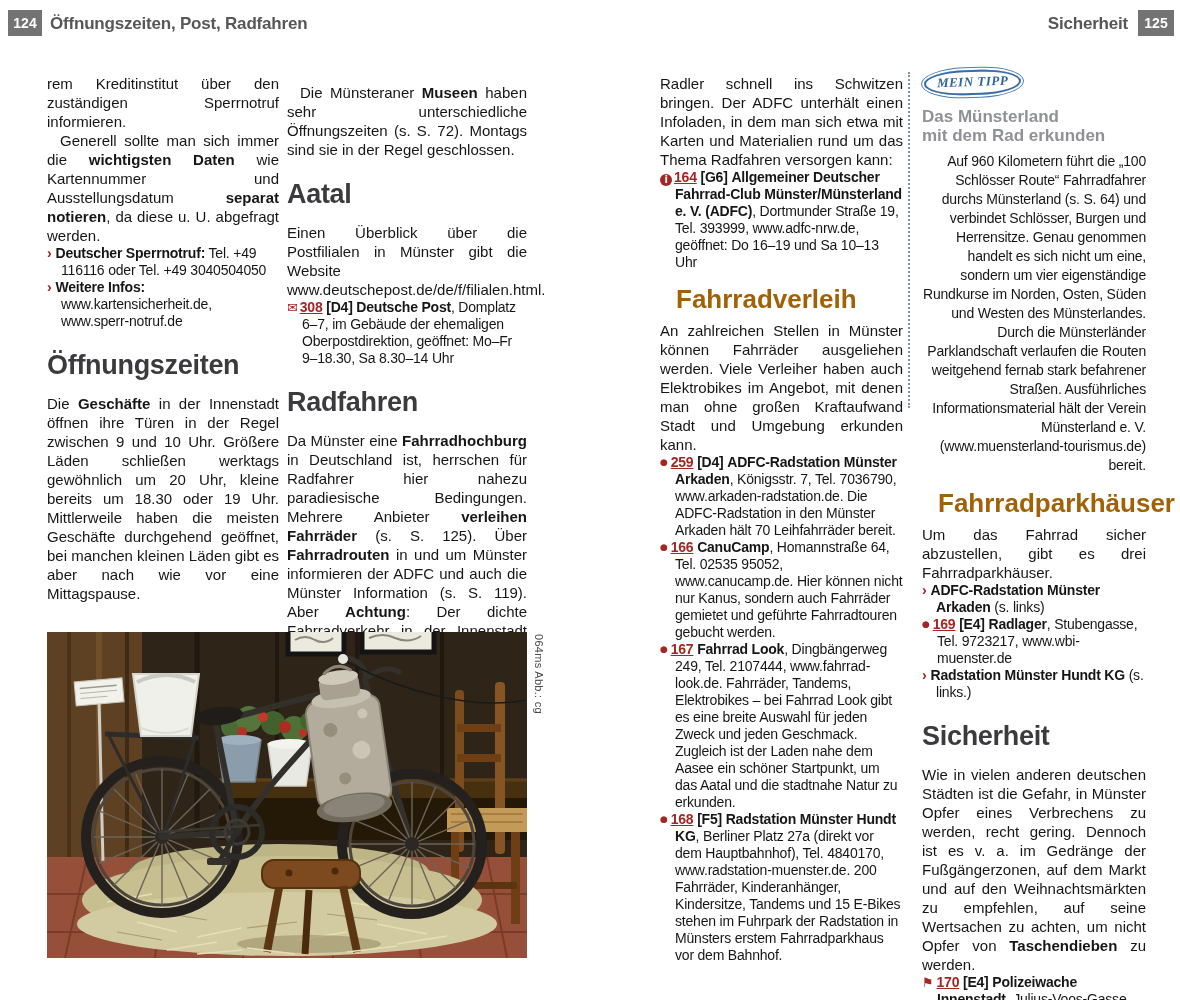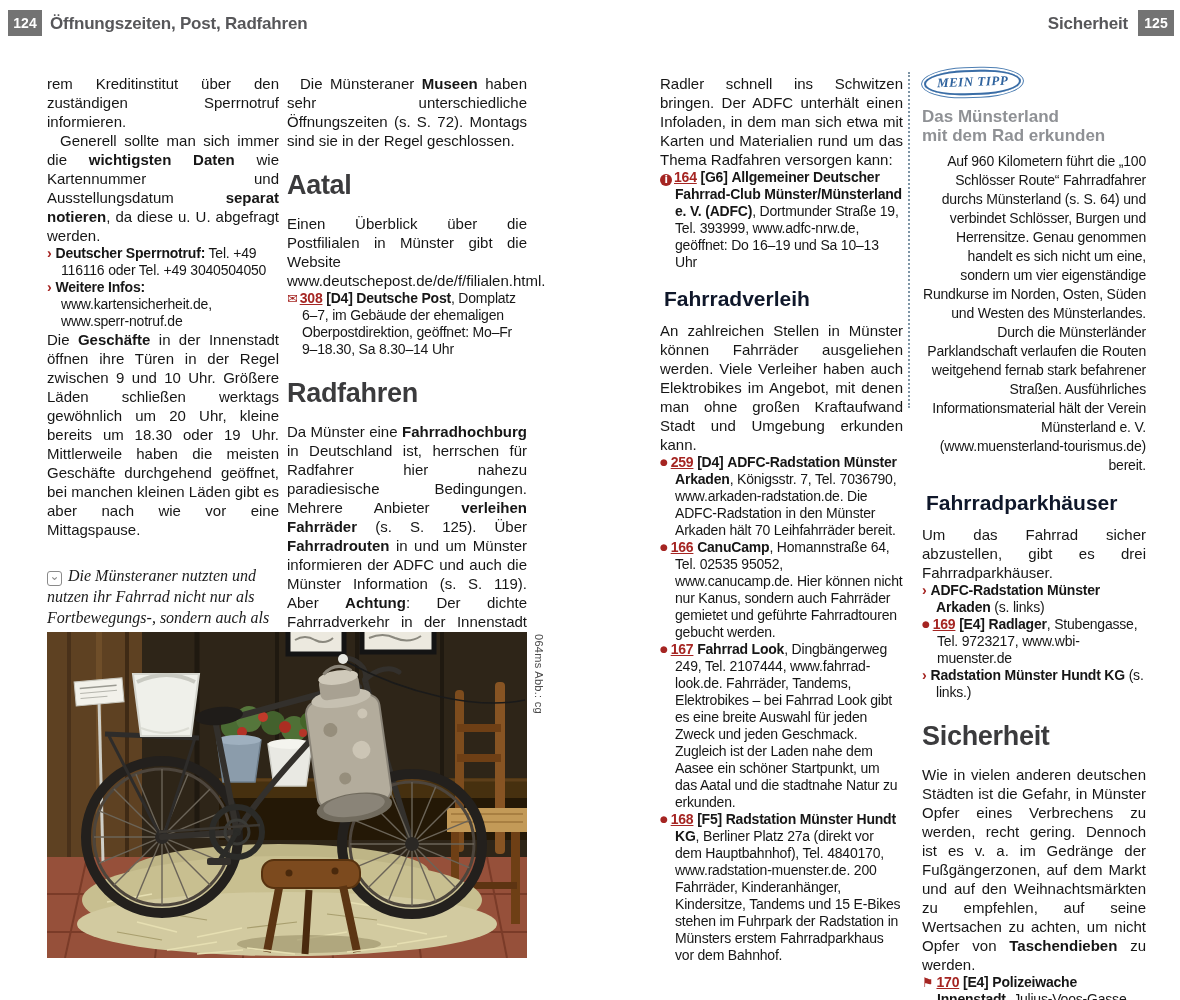--- a/index.html
+++ b/index.html
@@ -9,28 +9,28 @@
   .pgbox{position:absolute;top:10px;width:36px;height:26px;background:#737373;color:#fff;
          font-size:14px;font-weight:bold;text-align:center;line-height:26px;}
   #hdr-left-box{left:8px;width:34px;}
   #hdr-right-box{right:6px;}
   .hdr-title{position:absolute;top:14px;font-size:17px;font-weight:bold;color:#57575a;letter-spacing:-0.2px;}
   #hdr-left-title{left:50px;}
   #hdr-right-title{right:52px;}
   
   .col{position:absolute;text-align:left;}
   #col1{left:47px;top:74px;width:232px;}
-  #col2{left:287px;top:74px;width:240px;}
+  #col2{left:287px;top:83px;width:240px;}
   #col3{left:660px;top:74px;width:243px;}
   #col4{left:922px;top:66px;width:224px;}
   p{margin:0;}
   .body{font-size:15px;line-height:19px;text-align:justify;color:#161616;}
   .body.indent{text-indent:13px;}
   .sect{font-size:27px;font-weight:bold;color:#3b3b3d;margin:20px 0 14px;letter-spacing:-0.3px;line-height:30px;}
-  .sub{font-size:21px;font-weight:bold;color:#0f172a;margin:17px 4px 11px;line-height:22px;}
+  .sub{font-size:26px;font-weight:bold;color:#a16207;margin:17px 16px 11px;line-height:22px;}
   .entry{font-size:14px;line-height:17px;letter-spacing:-0.2px;padding-left:15px;text-indent:-15px;margin:0;}
   .entry .num{color:#a52522;font-weight:bold;text-decoration:underline;}
   .entry .map{font-weight:bold;}
   .bullet{font-size:14px;line-height:17px;letter-spacing:-0.2px;padding-left:14px;text-indent:-14px;margin:0;}
   .chev{color:#a52522;font-weight:bold;margin-right:4px;}
   .icon{color:#a52522;font-family:"DejaVu Sans",sans-serif;}
   .env{font-size:13px;margin-right:2px;}
   .dot{font-size:9px;vertical-align:2px;margin-right:3px;}
   .flagi{font-size:13px;margin-right:3px;}
   .infoi{display:inline-block;width:12px;height:12px;border-radius:50%;background:#a52522;color:#fff;
@@ -65,20 +65,21 @@
   <div class="pgbox" id="hdr-left-box">124</div>
   <div class="hdr-title" id="hdr-left-title">Öffnungszeiten, Post, Radfahren</div>
   <div class="hdr-title" id="hdr-right-title">Sicherheit</div>
   <div class="pgbox" id="hdr-right-box">125</div>
 
   <div class="col" id="col1">
     <p class="body">rem Kreditinstitut über den zuständigen Sperrnotruf informieren.</p>
     <p class="body indent"><span>Generell sollte man sich immer die </span><b>wichtigsten Daten</b><span> wie Kartennummer und Ausstellungsdatum </span><b>separat notieren</b><span>, da diese u. U. abgefragt werden.</span></p>
     <p class="bullet"><span class="chev">›</span><b>Deutscher Sperrnotruf:</b><span> Tel. +49 116116 oder Tel. +49 3040504050</span></p>
     <p class="bullet"><span class="chev">›</span><b>Weitere Infos:</b><span> www.kartensicherheit.de, www.sperr-notruf.de</span></p>
+    <h1 class="sect">Öffnungszeiten</h1>
     <p class="body"><span>Die </span><b>Geschäfte</b><span> in der Innenstadt öffnen ihre Türen in der Regel zwischen 9 und 10 Uhr. Größere Läden schließen werktags gewöhnlich um 20 Uhr, kleine bereits um 18.30 oder 19 Uhr. Mittlerweile haben die meisten Geschäfte durchgehend geöffnet, bei manchen kleinen Läden gibt es aber nach wie vor eine Mittagspause.</span></p>
     <p class="caption"><span class="capbox">⌄</span><span>Die Münsteraner nutzten und nutzen ihr Fahrrad nicht nur als Fortbewegungs-, sondern auch als Transportmittel</span></p>
   </div>
 
   <div class="col" id="col2">
     <p class="body indent"><span>Die Münsteraner </span><b>Museen</b><span> haben sehr unterschiedliche Öffnungszeiten (s. S. 72). Montags sind sie in der Regel geschlossen.</span></p>
     <h1 class="sect">Aatal</h1>
     <p class="body">Einen Überblick über die Postfilialen in Münster gibt die Website www.deutschepost.de/de/f/filialen.html.</p>
     <p class="entry"><span class="icon env">✉</span><span class="num">308</span> <span class="map">[D4]</span> <b>Deutsche Post</b><span>, Domplatz 6–7, im Gebäude der ehemaligen Oberpostdirektion, geöffnet: Mo–Fr 9–18.30, Sa 8.30–14 Uhr</span></p>
     <h1 class="sect">Radfahren</h1>

